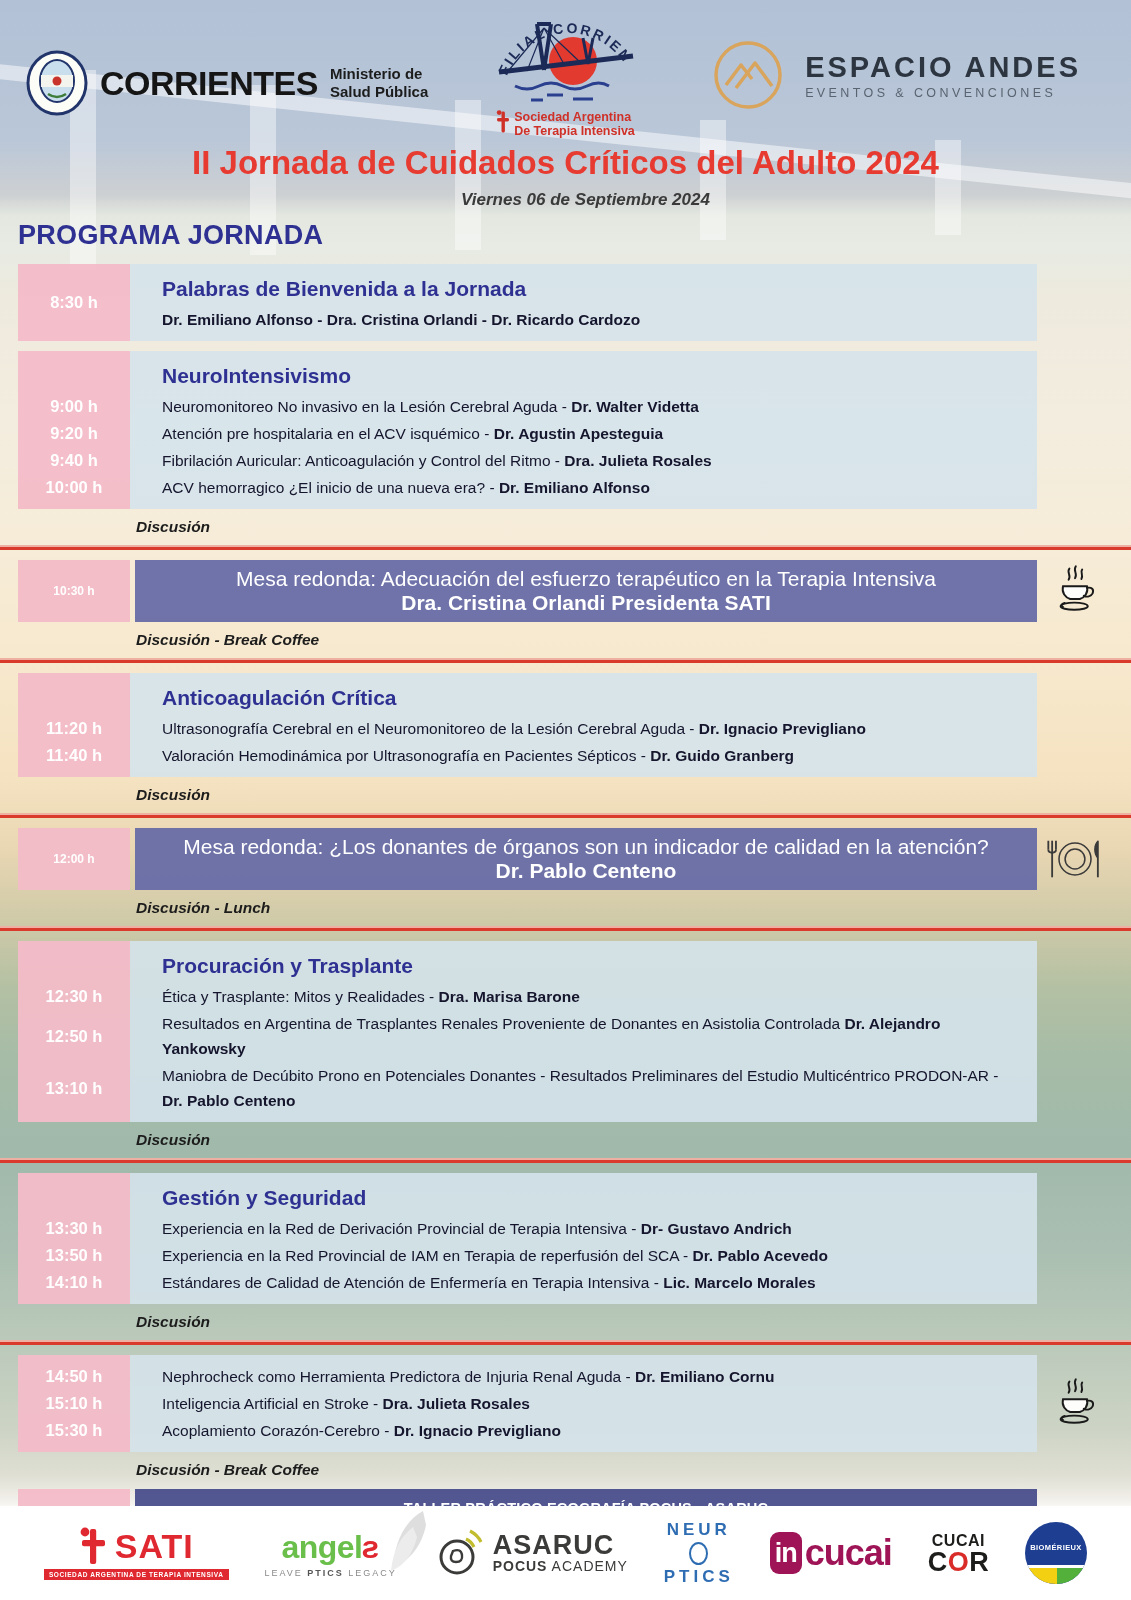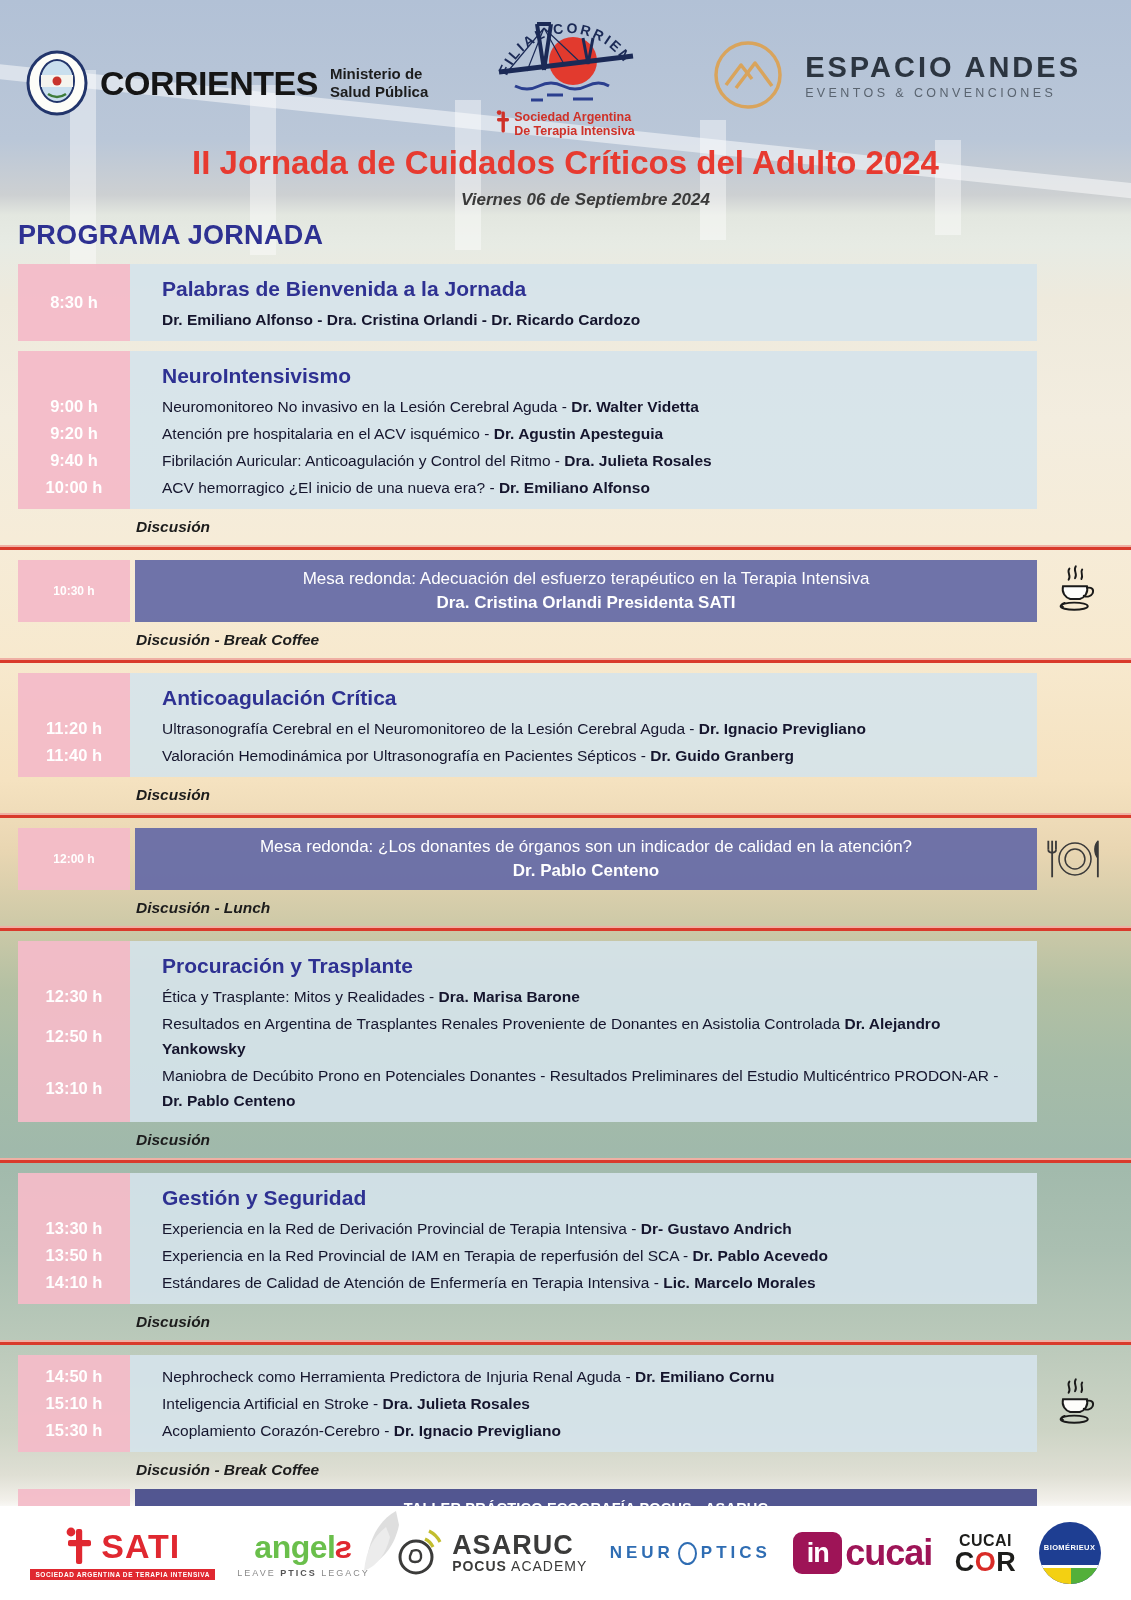--- a/index.html
+++ b/index.html
@@ -43,21 +43,21 @@
   .srow.pad .tcell,.srow.pad .ccell{height:8px;}
   .stitle{font-size:21px;font-weight:800;color:#2e3192;line-height:34px;}
   .talk{font-size:15.5px;line-height:25px;color:#15152d;padding:1px 14px 1px 0;}
   .talk b{font-weight:700;}
   .time-overlay{position:absolute;left:0;top:0;bottom:0;width:112px;display:flex;align-items:center;justify-content:center;color:#fff;font-weight:700;font-size:16.5px;}
   .rail{flex:1 1 auto;display:flex;align-items:center;justify-content:center;}
   .rail-icon{line-height:0;}
 
   .banner-time{width:112px;flex:0 0 112px;background:rgba(243,188,200,.95);color:#fff;font-weight:700;font-size:12px;display:flex;flex-direction:column;align-items:center;justify-content:center;gap:5px;}
   .banner{flex:0 0 902px;width:902px;box-sizing:border-box;margin-left:5px;background:rgba(105,109,167,.96);color:#fff;display:flex;flex-direction:column;align-items:center;justify-content:center;gap:4px;padding:9px 16px;text-align:center;}
-  .banner .bline{font-size:17px;line-height:20px;}
+  .banner .bline{font-size:21px;line-height:20px;}
   .banner .bline.bold{font-weight:700;}
   .banner.taller{background:rgba(76,81,141,.97);}
   .banner.taller .bline{font-size:14.5px;font-weight:700;letter-spacing:.2px;line-height:21px;}
 
   .note{margin:9px 0 9px 118px;font-style:italic;font-size:15.5px;color:#1c1c1c;font-weight:bold;}
   .divider{height:3px;background:#d93a2b;border-top:2px solid #efb0a4;margin:8px -18px 2px;}
 
   
   .footer{position:absolute;left:0;right:0;bottom:0;height:94px;background:#fff;display:flex;align-items:center;justify-content:space-evenly;padding:0 8px;}
   .logo{display:flex;flex-direction:column;align-items:center;justify-content:center;}
@@ -68,24 +68,24 @@
   .angels .wing{position:absolute;right:-34px;top:-22px;}
   .angels-name{font-size:32px;font-weight:800;letter-spacing:-.5px;}
   .angels-green{color:#6abf4b;}
   .angels-red{color:#e02830;display:inline-block;transform:scaleX(-1);}
   .angels-tag{font-size:9px;color:#8a8a8a;letter-spacing:2px;margin-top:2px;}
   .angels-tag b{color:#555;}
   .asaruc{flex-direction:row;gap:8px;}
   .asaruc-name{font-size:27px;font-weight:800;color:#3b3b3a;letter-spacing:1px;line-height:26px;}
   .asaruc-sub{font-size:14px;color:#3b3b3a;letter-spacing:1px;}
   .asaruc-sub b{font-weight:800;}
-  .neuroptics{flex-direction:row;align-items:center;gap:2px;font-size:17px;font-weight:700;color:#2f6db3;letter-spacing:4px;}
+  .neuroptics{flex-direction:column;align-items:center;gap:2px;font-size:17px;font-weight:700;color:#2f6db3;letter-spacing:4px;}
   .eye{display:inline-block;width:15px;height:19px;border:2.5px solid #2f6db3;border-radius:50%;margin:0 2px;}
   .incucai{flex-direction:row;align-items:center;gap:3px;}
-  .in-box{display:flex;align-items:center;justify-content:center;width:49px;height:42px;background:#9e1457;border-radius:9px;color:#fff;font-size:27px;font-weight:800;letter-spacing:-1px;}
+  .in-box{display:flex;align-items:center;justify-content:center;width:32px;height:42px;background:#9e1457;border-radius:9px;color:#fff;font-size:27px;font-weight:800;letter-spacing:-1px;}
   .cucai{color:#9e1457;font-size:36px;font-weight:800;letter-spacing:-1px;}
   .ccor1{font-size:16px;font-weight:800;color:#1d1d1b;letter-spacing:.5px;}
   .ccor2{font-size:27px;font-weight:800;color:#1d1d1b;line-height:24px;letter-spacing:.5px;}
   .redO{color:#d92b27;}
   .bio-circle{position:relative;width:62px;height:62px;border-radius:50%;background:#1e3e92;overflow:hidden;display:flex;align-items:center;justify-content:center;}
   .bio-name{color:#fff;font-size:7.5px;font-weight:700;letter-spacing:.4px;margin-top:-12px;}
   .bio-swoosh{position:absolute;bottom:0;left:0;width:100%;height:16px;background:linear-gradient(90deg,#f3d012 0 52%,#53b03a 52% 100%);border-top:3px solid #fff;border-radius:0 0 40px 40px/0 0 22px 22px;}
 </style>
 </head>
 <body>

